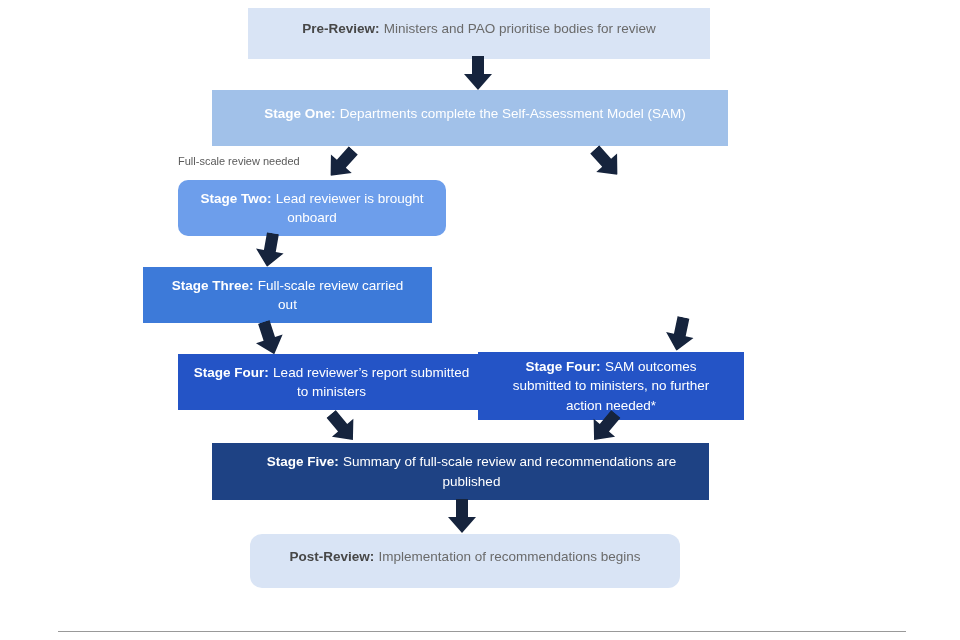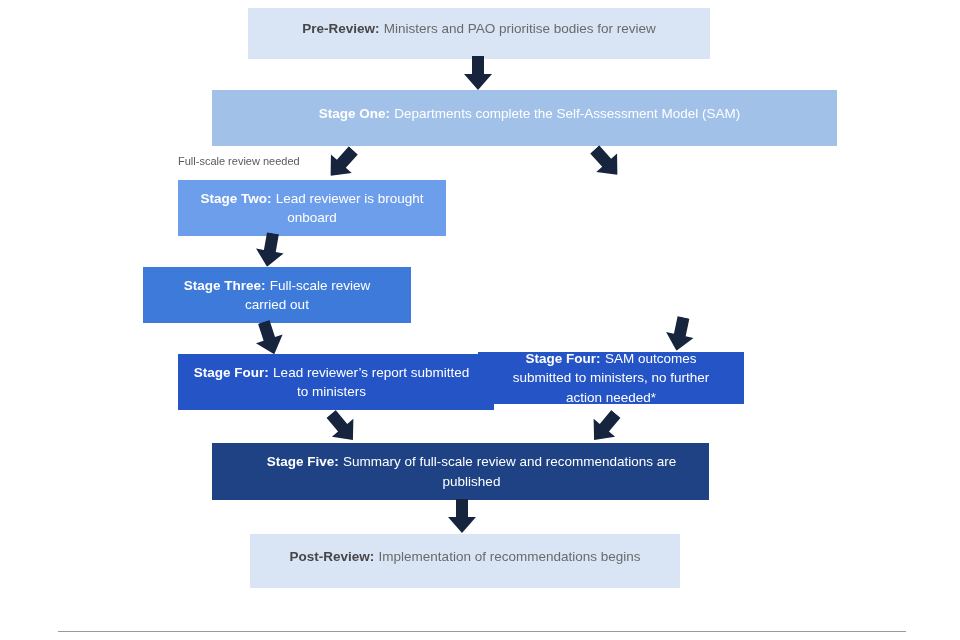--- a/index.html
+++ b/index.html
@@ -11,21 +11,21 @@
     position:absolute;display:flex;align-items:center;justify-content:center;
     text-align:center;box-sizing:border-box;padding:4px 22px;
     font-size:13.5px;line-height:1.42;
   }
   .box p{margin:0;}
   .box b{font-weight:bold;margin-right:.32em;}
   .nudge-up{padding-bottom:13px;}
   .light{background:var(--c-light);color:var(--t-gray);}
   .light b{color:var(--t-gray-bold);}
   .c-one{background:var(--c-one);color:#ffffff;}
-  .c-two{background:var(--c-two);color:#ffffff;}
+  .c-two{background:var(--c-two);color:#ffffff;border-radius:10px;}
   .c-three{background:var(--c-three);color:#ffffff;}
   .c-four{background:var(--c-four);color:#ffffff;}
   .c-five{background:var(--c-five);color:#ffffff;}
   .arrow{position:absolute;width:30px;height:34px;}
   .arrow svg{display:block;width:100%;height:100%;}
   .arrow polygon{fill:var(--arrow);}
   .side-label{
     position:absolute;font-size:11px;color:var(--t-label);line-height:1.3;
   }
   .side-label.center{text-align:center;}
@@ -39,45 +39,45 @@
 </style>
 </head>
 <body>
 
 <div class="canvas">
 
   <div class="box light nudge-up" style="left:248px;top:8px;width:462px;height:51px;">
     <p><b>Pre-Review:</b><span>Ministers and PAO prioritise bodies for review</span></p>
   </div>
 
-  <div class="box c-one nudge-up" style="left:212px;top:90px;width:625px;height:56px;padding-left:32px;">
+  <div class="box c-one nudge-up" style="left:212px;top:90px;width:516px;height:56px;padding-left:32px;">
     <p><b>Stage One:</b><span>Departments complete the Self-Assessment Model (SAM)</span></p>
   </div>
 
   <div class="box c-two" style="left:178px;top:180px;width:268px;height:56px;">
     <p><b>Stage Two:</b><span>Lead reviewer is brought onboard</span></p>
   </div>
 
-  <div class="box c-three" style="left:143px;top:267px;width:268px;height:56px;">
+  <div class="box c-three" style="left:143px;top:267px;width:289px;height:56px;">
     <p><b>Stage Three:</b><span>Full-scale review carried out</span></p>
   </div>
 
   <div class="box c-four" style="left:178px;top:354px;width:316px;height:56px;padding-left:13px;">
     <p><b>Stage Four:</b><span>Lead reviewer’s report submitted to ministers</span></p>
   </div>
 
-  <div class="box c-four" style="left:478px;top:352px;width:266px;height:52px;">
+  <div class="box c-four" style="left:478px;top:352px;width:266px;height:68px;">
     <p><b>Stage Four:</b><span>SAM outcomes submitted to ministers, no further action needed*</span></p>
   </div>
 
   <div class="box c-five" style="left:212px;top:443px;width:497px;height:57px;padding-left:44px;">
     <p><b>Stage Five:</b><span>Summary of full-scale review and recommendations are published</span></p>
   </div>
 
-  <div class="box light nudge-up" style="left:250px;top:534px;width:430px;height:54px;">
+  <div class="box light nudge-up" style="left:250px;top:534px;width:430px;height:54px;border-radius:12px;">
     <p><b>Post-Review:</b><span>Implementation of recommendations begins</span></p>
   </div>
 
   <div class="side-label" style="left:178px;top:154px;">Full-scale review needed</div>
 
 
   <div class="arrow" style="left:463px;top:56px;">
     <svg viewBox="0 0 30 34">
         <polygon points="9,0 21,0 21,18 29,18 15,34 1,18 9,18"></polygon>
       </svg>

